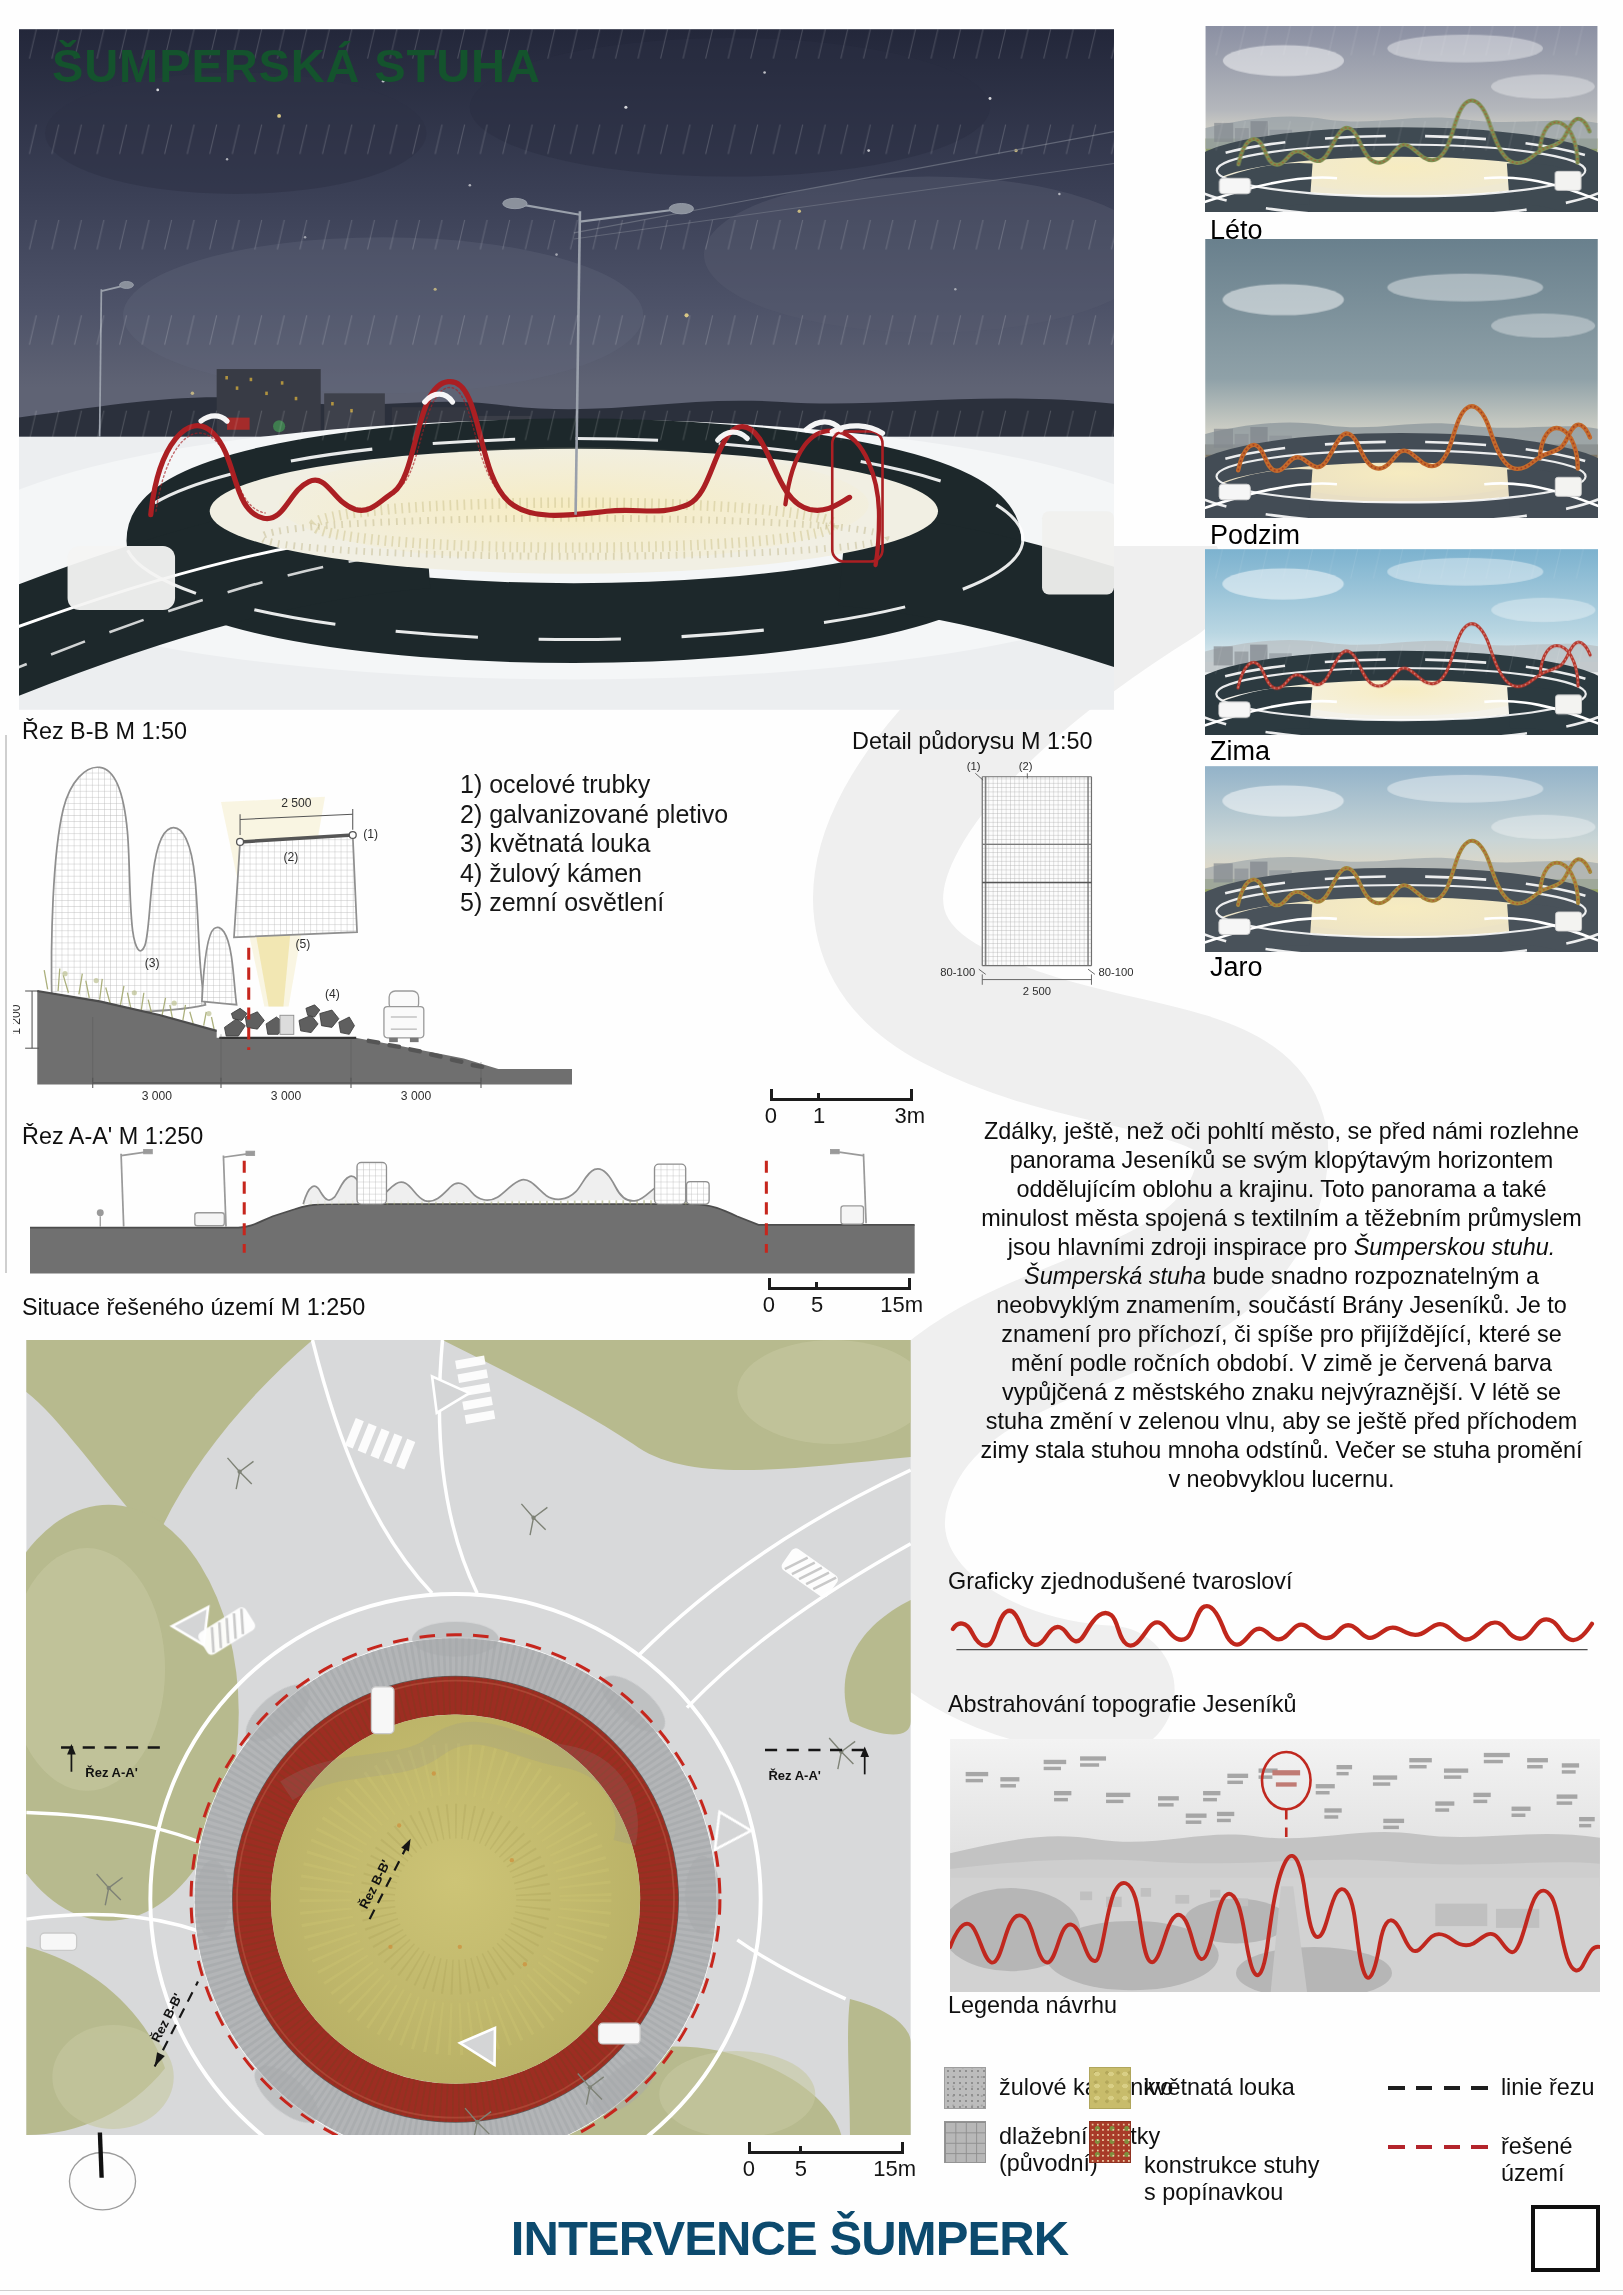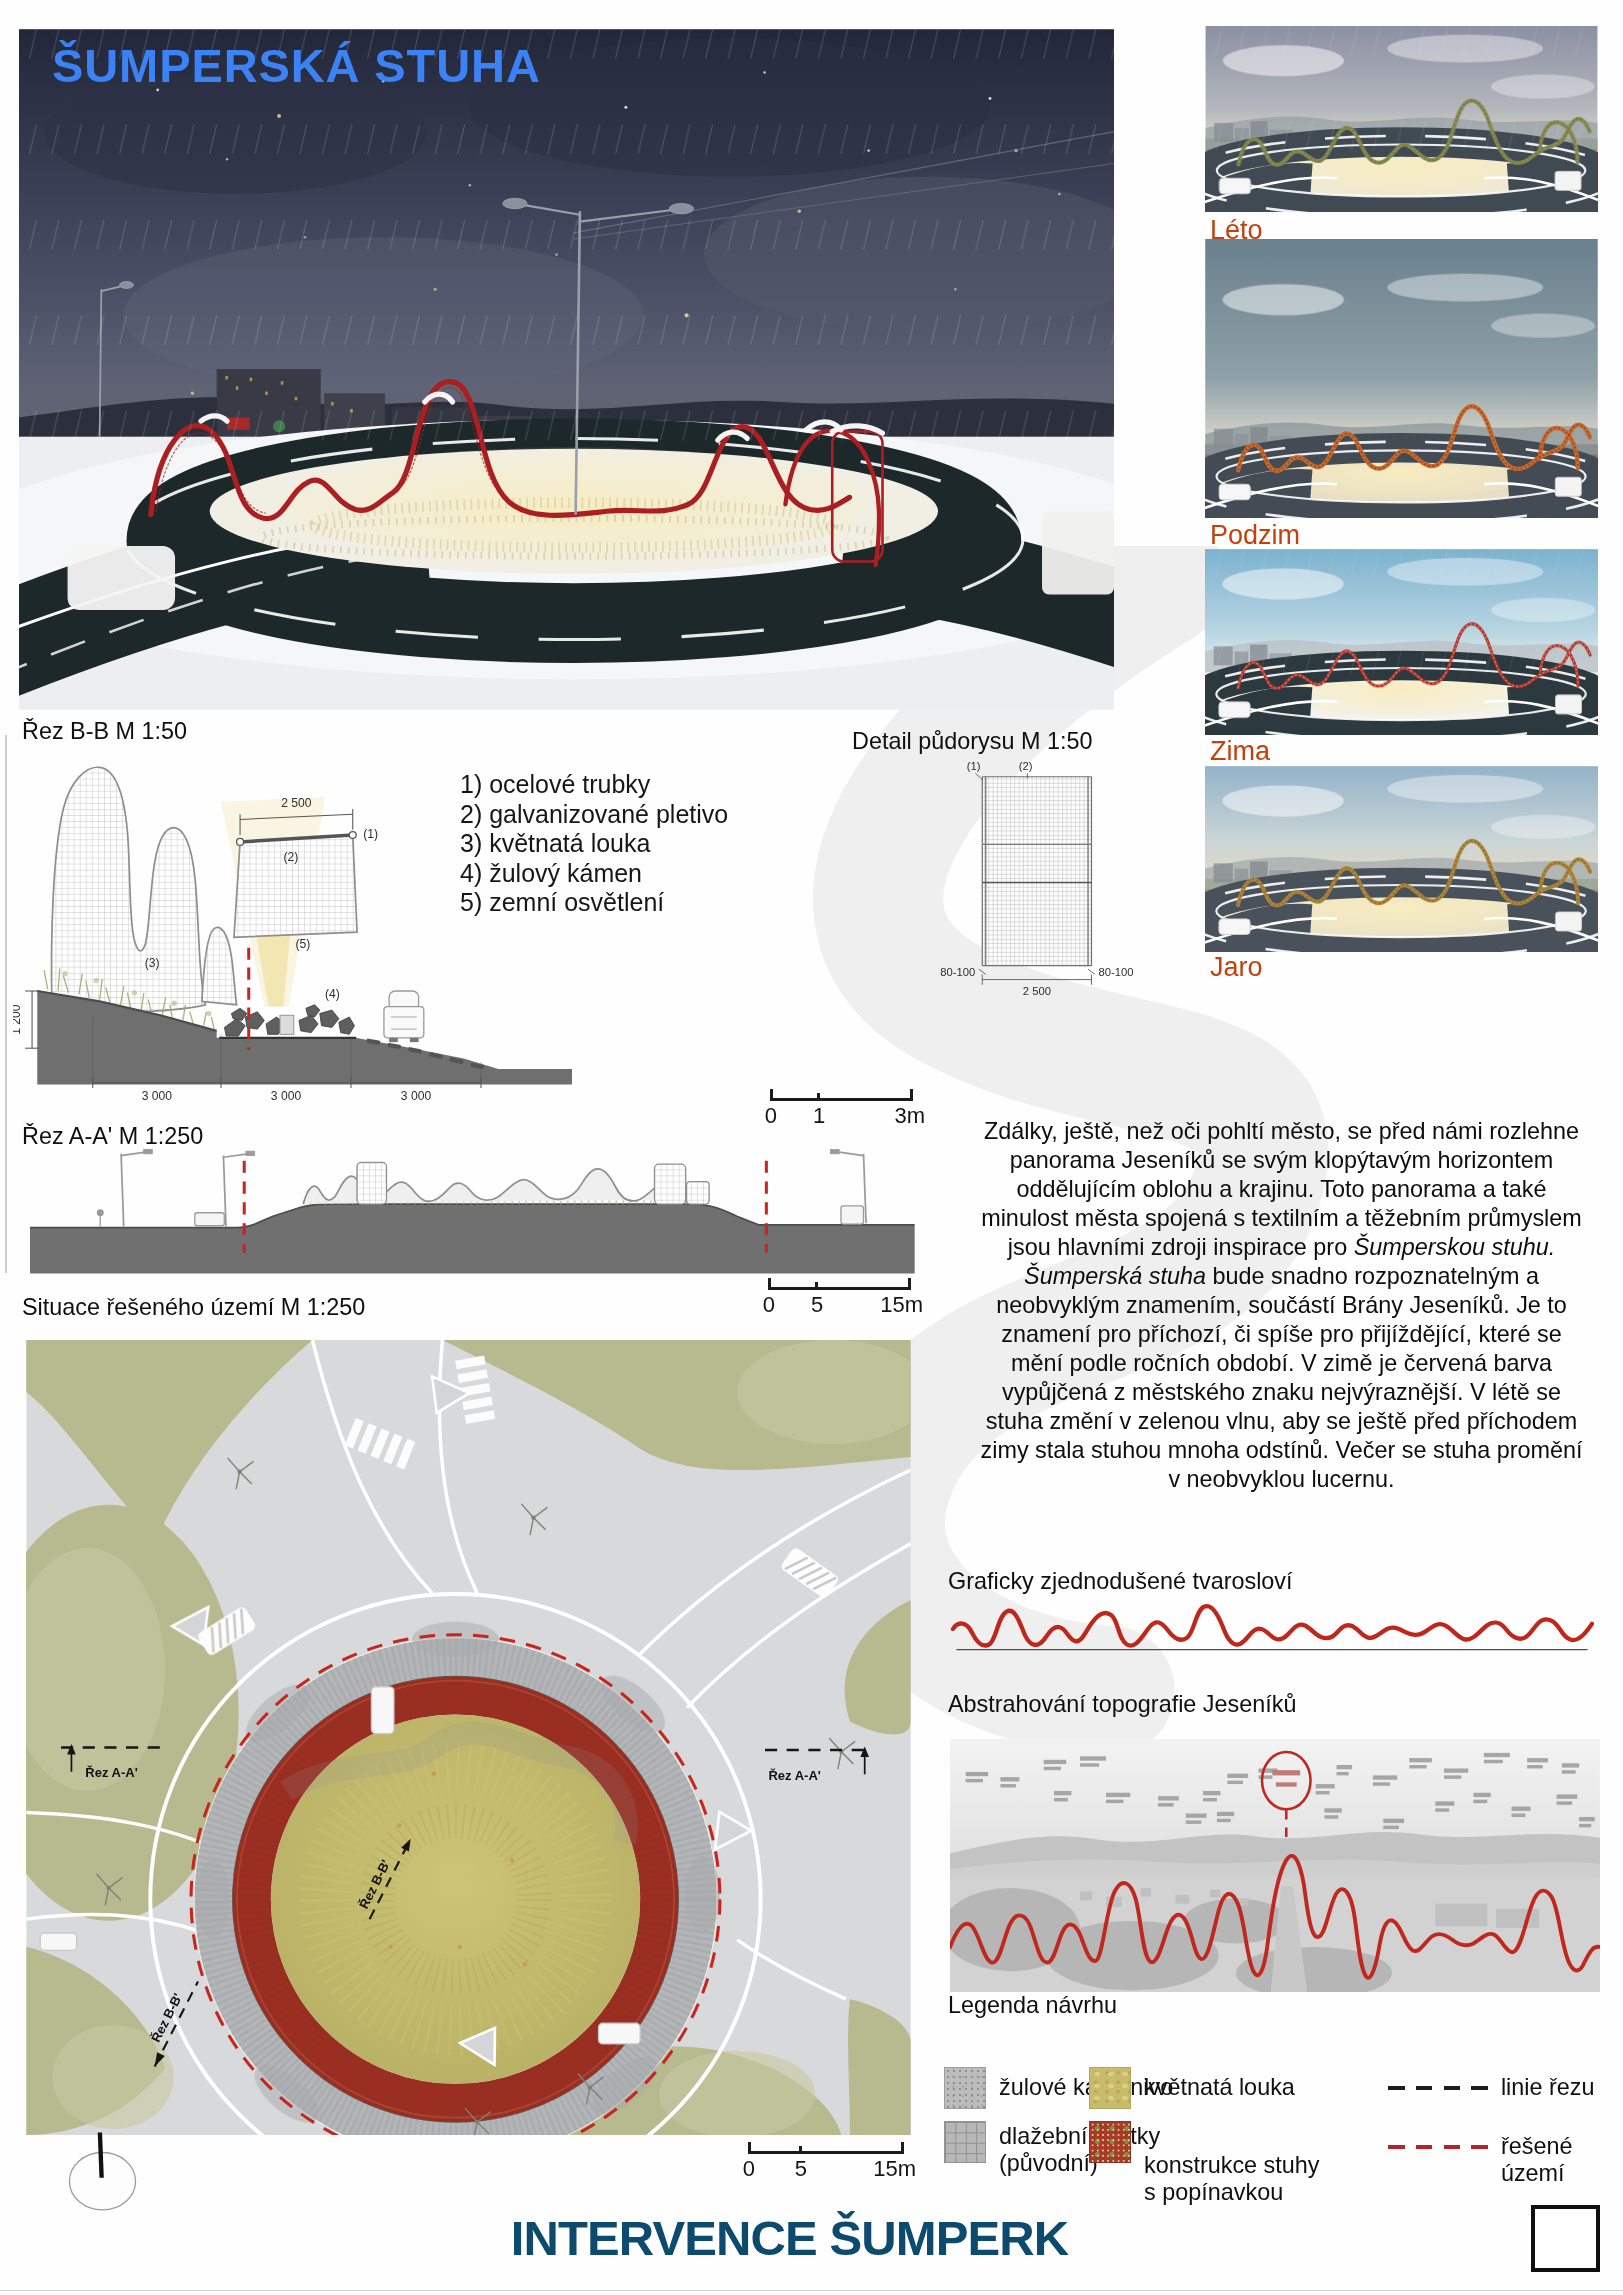--- a/index.html
+++ b/index.html
@@ -3,22 +3,22 @@
 <meta charset="utf-8">
 <style>
   html,body{margin:0;padding:0;background:#ffffff;}
   #poster{position:relative;width:1623px;height:2295px;background:#fefefe;overflow:hidden;
           font-family:"Liberation Sans",sans-serif;color:#111;}
   #poster *{box-sizing:border-box;}
   .abs{position:absolute;}
   svg text{font-family:"Liberation Sans",sans-serif;}
   
   .h-label{font-size:23.4px;color:#0f0f0f;}
-  .season-label{font-size:27px;color:#c2410c;}
-  .hero-title{font-size:47px;font-weight:bold;color:#3b82f6;letter-spacing:0.9px;}
+  .season-label{font-size:27px;color:#000000;}
+  .hero-title{font-size:47px;font-weight:bold;color:#14532d;letter-spacing:0.9px;}
   .footer-title{font-size:49px;font-weight:bold;color:#0c4a6e;letter-spacing:-0.9px;white-space:nowrap;}
   .para{font-size:23.4px;line-height:29px;text-align:center;color:#0d0d0d;}
   .para .it{font-style:italic;}
   .notes div{font-size:25px;line-height:29.5px;color:#161616;}
   
   .scalebar{width:143px;}
   .sb-bar{position:relative;height:12px;}
   .sb-line{position:absolute;left:0;right:0;bottom:0;height:2.6px;background:#1c1c1c;}
   .sb-tick{position:absolute;bottom:0;width:2.6px;background:#1c1c1c;}
   .sb-t0{left:0;height:12px;} .sb-t1{left:33%;height:7.8px;} .sb-t2{right:0;height:12px;}

